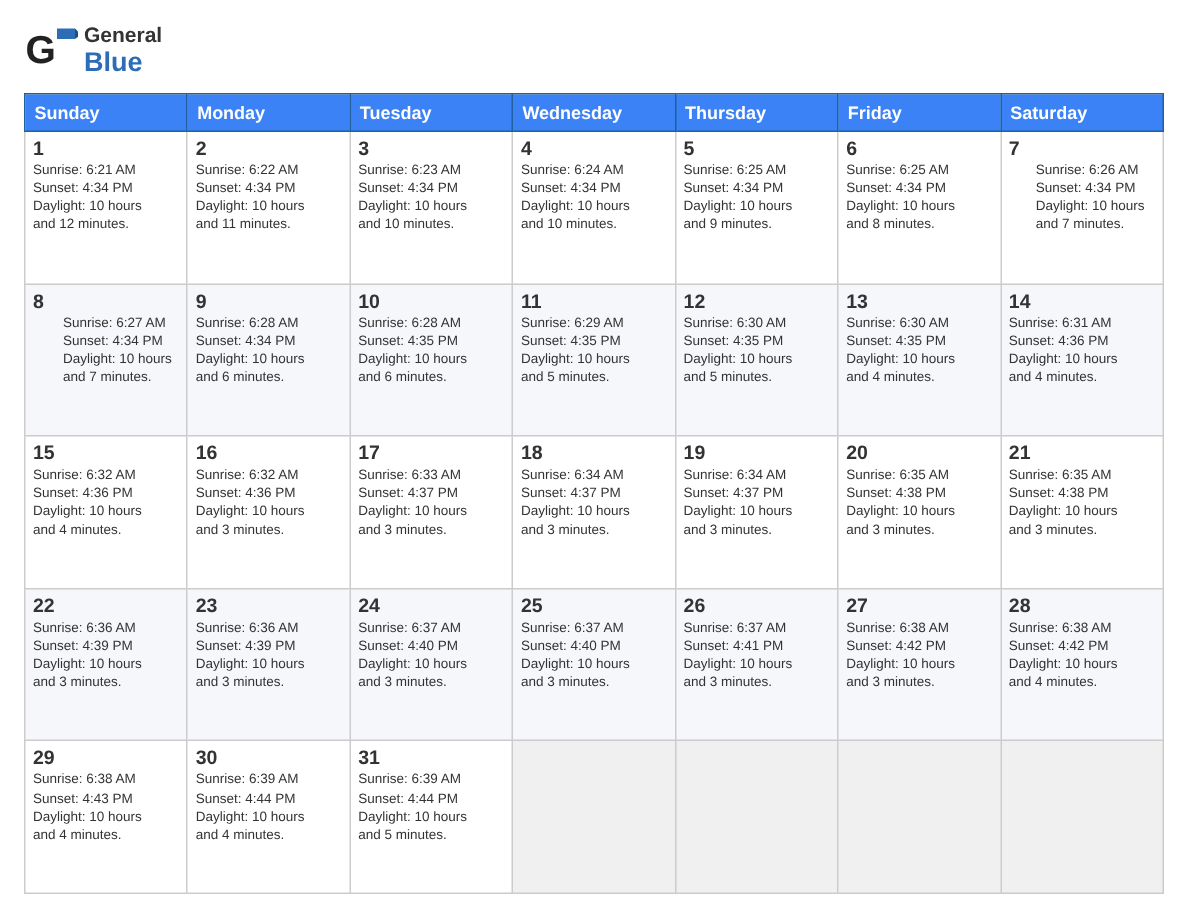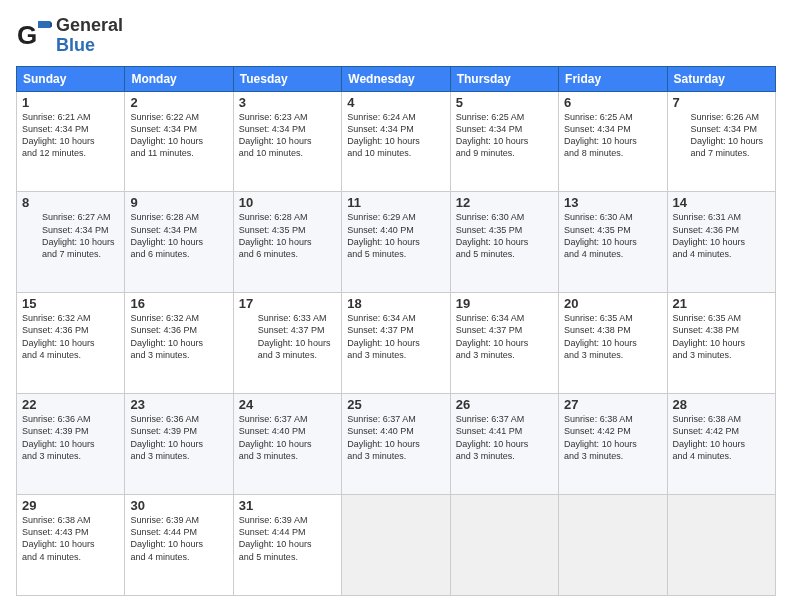--- a/index.html
+++ b/index.html
@@ -95,21 +95,21 @@
 <div class="page">
   <div class="header">
     <div class="logo-wrapper">
   <div class="logo-row">
     <svg width="36" height="36" viewBox="0 0 36 36" style="margin-right:4px;">
       <text x="1" y="26" font-size="26" font-weight="bold" font-family="Arial" fill="#222">G</text>
       <polygon points="22,3 34,3 34,10 22,10" fill="#2d6db5"></polygon>
       <polygon points="34,3 38,7 34,10" fill="#1a4f8a"></polygon>
     </svg>
     <div style="display:flex;flex-direction:column;line-height:1.1;">
-      <span style="font-size:18px;font-weight:bold;color:#333;">General</span>
+      <span style="font-size:14px;font-weight:bold;color:#333;">General</span>
       <span style="font-size:18px;font-weight:bold;color:#2d6db5;">Blue</span>
     </div>
   </div>
 </div>
     <div class="title-section">
       <div class="month-title"></div>
       <div class="location"></div>
     </div>
   </div>
 
@@ -195,21 +195,21 @@
           <td>
             <span class="day-num">10</span>
             <div class="cell-text" style="white-space: pre-line;">Sunrise: 6:28 AM
 Sunset: 4:35 PM
 Daylight: 10 hours
 and 6 minutes.</div>
           </td>
           <td>
             <span class="day-num">11</span>
             <div class="cell-text" style="white-space: pre-line;">Sunrise: 6:29 AM
-Sunset: 4:40 PM
+Sunset: 4:35 PM
 Daylight: 10 hours
 and 5 minutes.</div>
           </td>
           <td>
             <span class="day-num">12</span>
             <div class="cell-text" style="white-space: pre-line;">Sunrise: 6:30 AM
 Sunset: 4:35 PM
 Daylight: 10 hours
 and 5 minutes.</div>
           </td>
@@ -238,21 +238,21 @@
           </td>
           <td>
             <span class="day-num">16</span>
             <div class="cell-text" style="white-space: pre-line;">Sunrise: 6:32 AM
 Sunset: 4:36 PM
 Daylight: 10 hours
 and 3 minutes.</div>
           </td>
           <td>
             <span class="day-num">17</span>
-            <div class="cell-text" style="white-space: pre-line; margin-left: 19px;">Sunrise: 6:33 AM
+            <div class="cell-text" style="white-space: pre-line;">Sunrise: 6:33 AM
 Sunset: 4:37 PM
 Daylight: 10 hours
 and 3 minutes.</div>
           </td>
           <td>
             <span class="day-num">18</span>
             <div class="cell-text" style="white-space: pre-line;">Sunrise: 6:34 AM
 Sunset: 4:37 PM
 Daylight: 10 hours
 and 3 minutes.</div>

